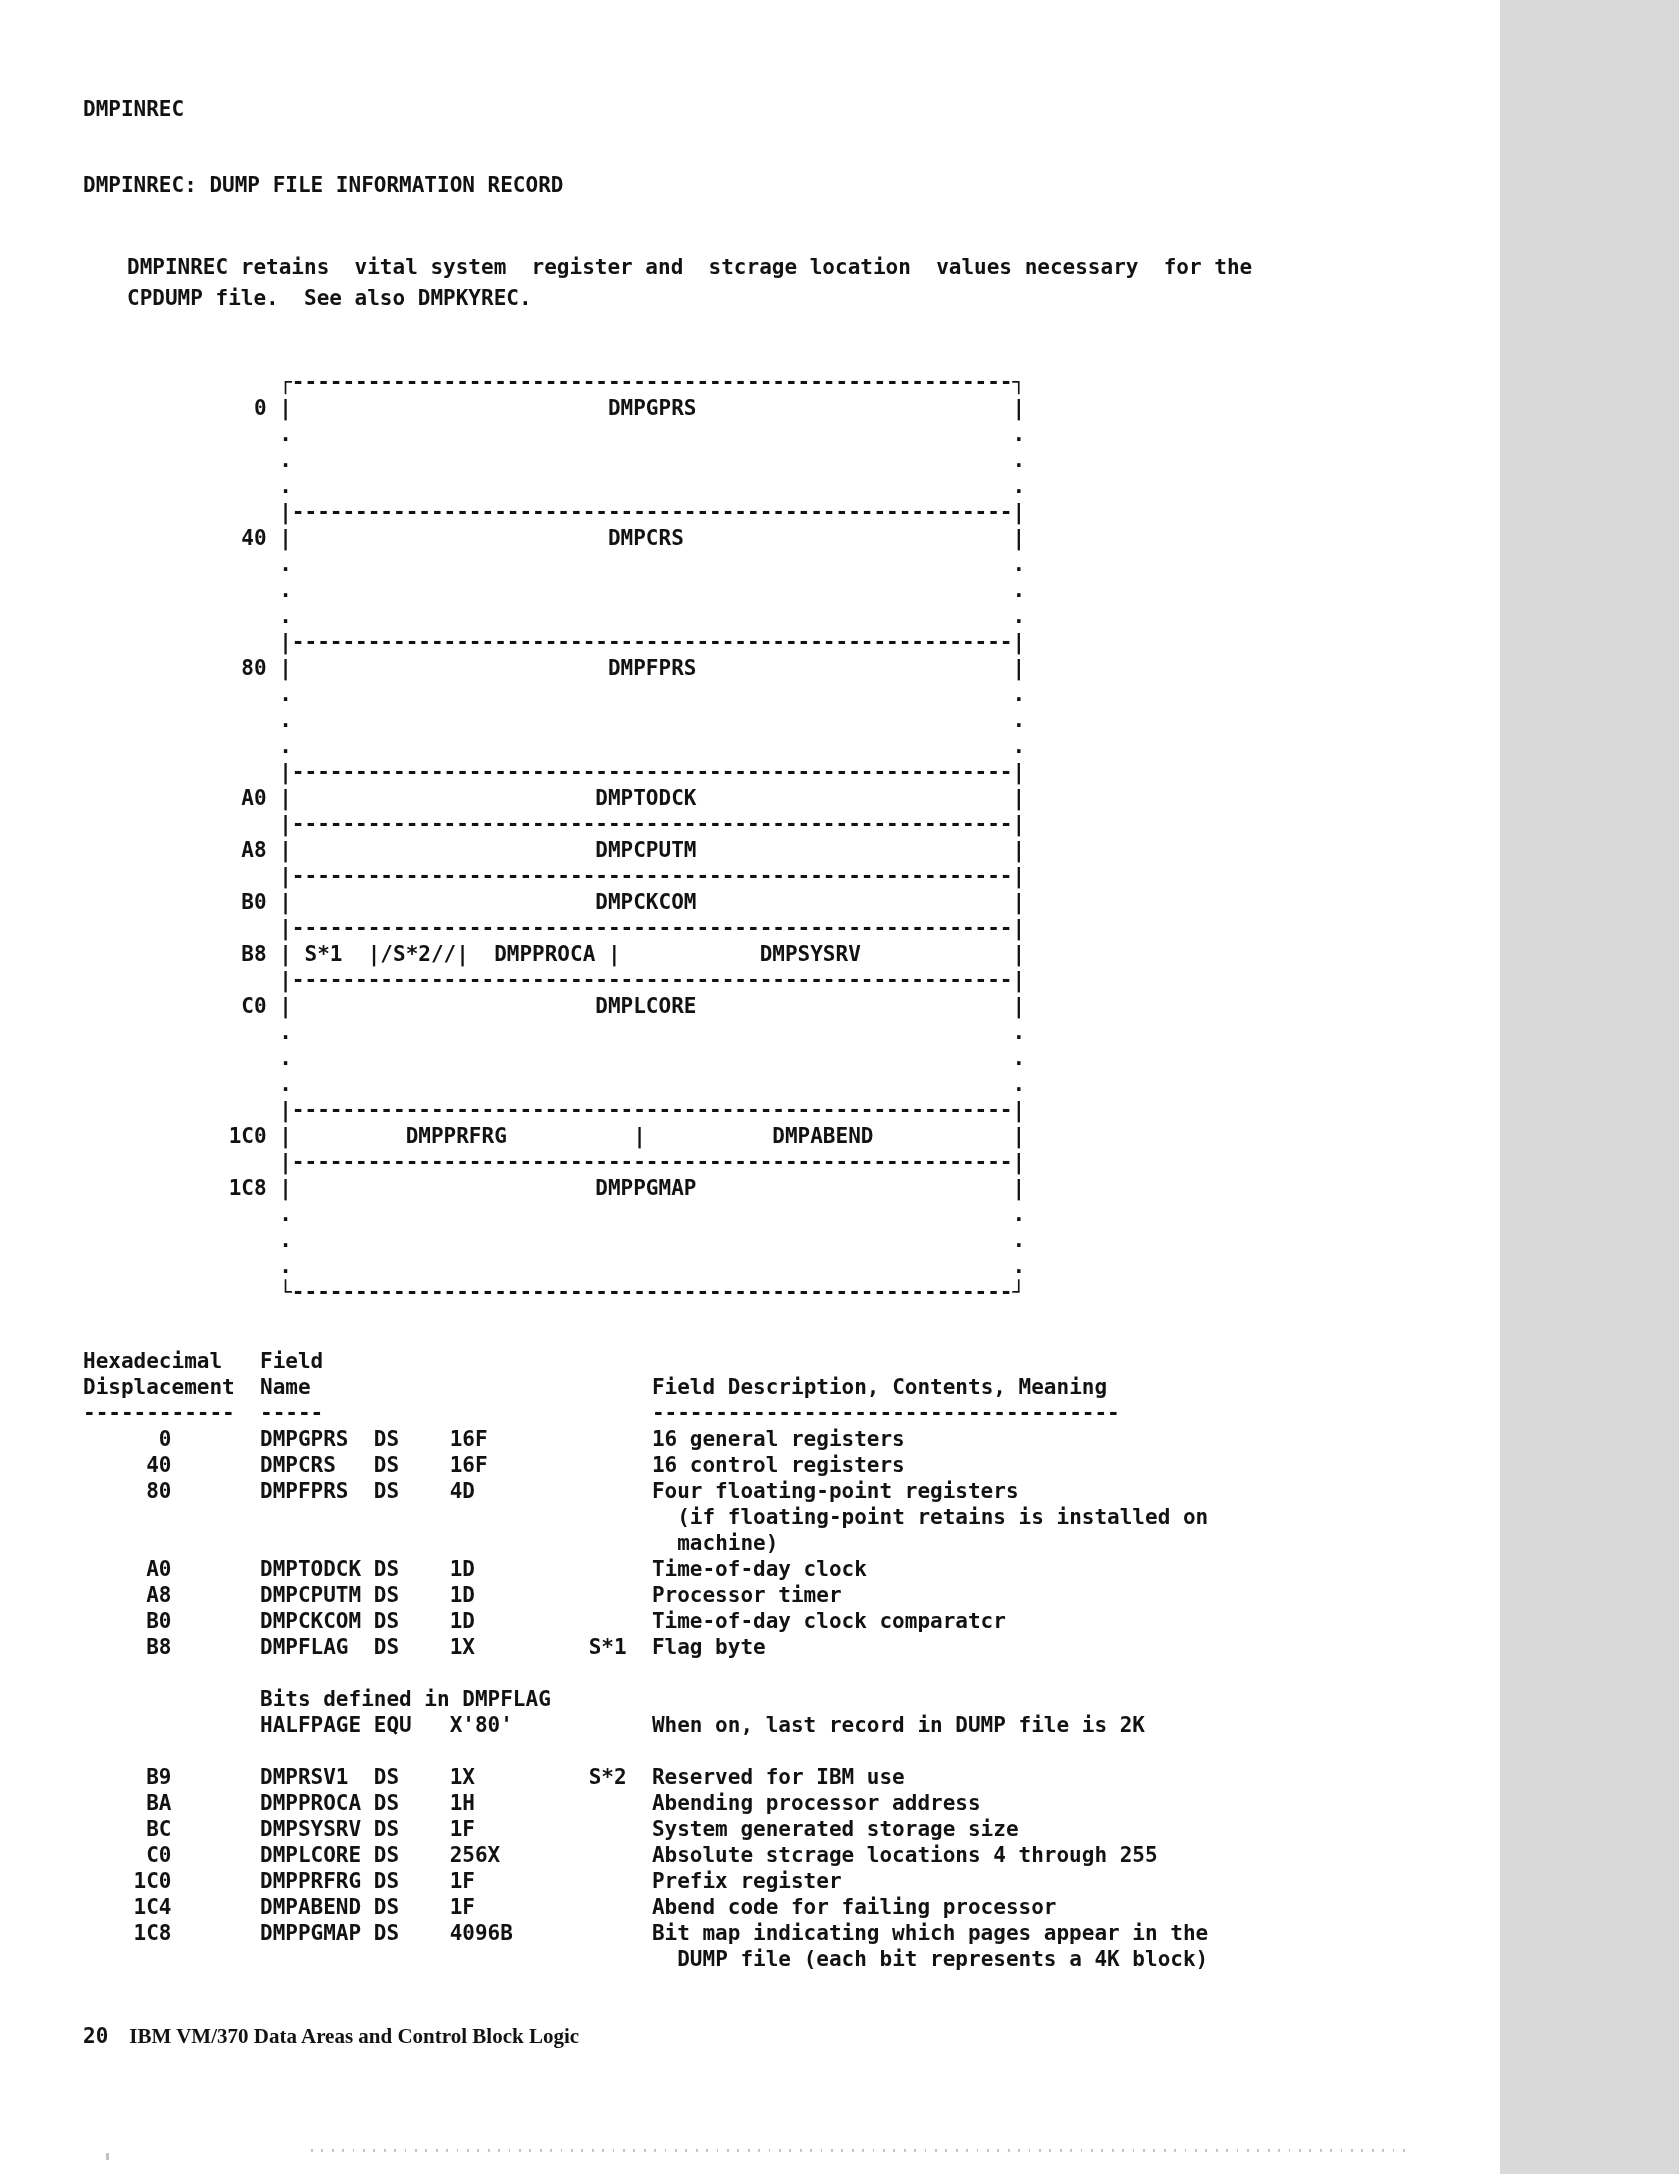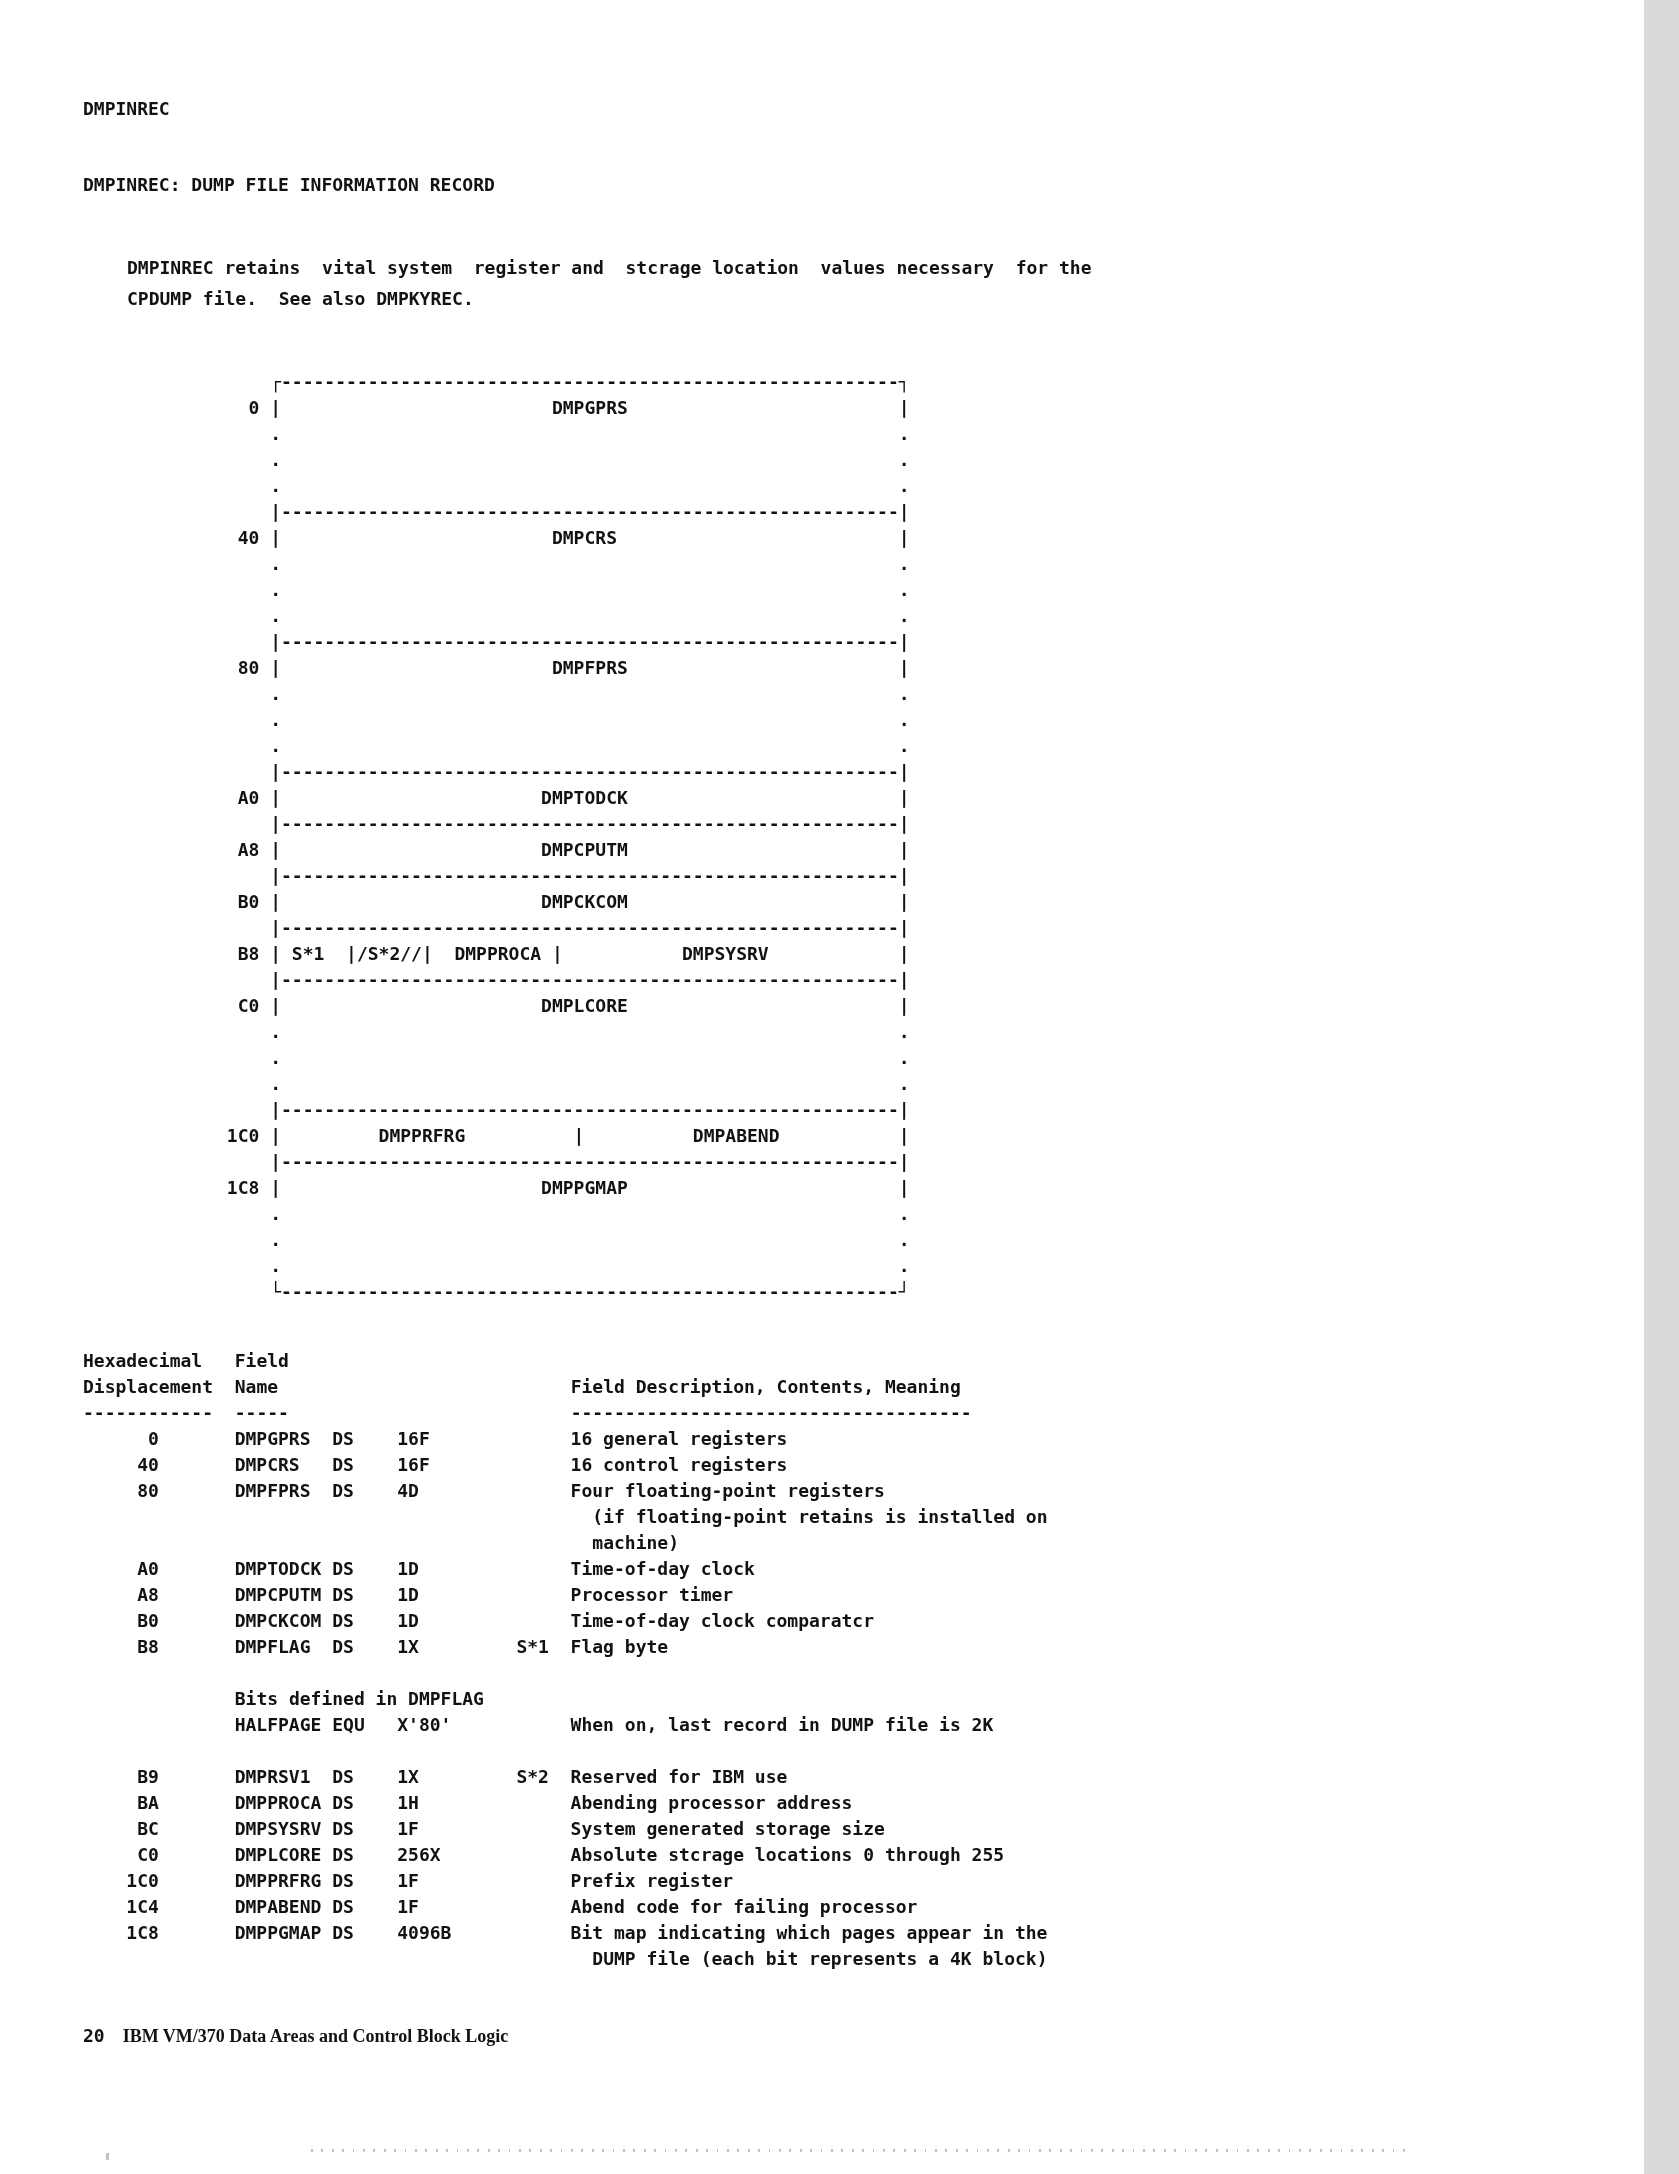--- a/index.html
+++ b/index.html
@@ -1,24 +1,24 @@
 <!DOCTYPE html>
 <html style="font-size:15px"><head>
 <meta charset="utf-8">
 <style>
   html,body{margin:0;padding:0;background:#d9d9d9;}
   .page{
     position:relative;
-    width:1644px;height:2174px;
+    width:1500px;height:2174px;
     background:#ffffff;
     overflow:hidden;
     font-family:"DejaVu Sans Mono","Liberation Mono",monospace;
     font-weight:700;
     color:#121212;
-    font-size:18px;
+    font-size:21px;
   }
   .abs{position:absolute;}
   .head-label{left:83px;top:96px;line-height:26px;white-space:pre;}
   .title{left:83px;top:171px;line-height:28px;white-space:pre;}
   .u{text-decoration-thickness:1.9px;text-underline-offset:5.6px;}
   .intro{left:83px;top:252px;line-height:31px;margin-left:44px;}
   .intro div{white-space:pre;}
   pre.diagram{
     left:216px;top:369px;margin:0;
     font:inherit;line-height:26px;white-space:pre;
@@ -111,21 +111,21 @@
     <div class="trow"><span class="c c-disp">B8</span><span class="c c-name">DMPFLAG</span><span class="c c-ds">DS</span><span class="c c-type">1X</span><span class="c c-flag">S*1</span><span class="c">Flag byte</span></div>
 
     <div class="trow"></div>
     <div class="trow"><span class="c ind14 u">Bits defined in DMPFLAG</span></div>
     <div class="trow"><span class="c c-disp"></span><span class="c c-name">HALFPAGE</span><span class="c c-ds">EQU</span><span class="c c-type">X'80'</span><span class="c c-flag"></span><span class="c">When on, last record in DUMP file is 2K</span></div>
     <div class="trow"></div>
 
     <div class="trow"><span class="c c-disp">B9</span><span class="c c-name">DMPRSV1</span><span class="c c-ds">DS</span><span class="c c-type">1X</span><span class="c c-flag">S*2</span><span class="c">Reserved for IBM use</span></div>
     <div class="trow"><span class="c c-disp">BA</span><span class="c c-name">DMPPROCA</span><span class="c c-ds">DS</span><span class="c c-type">1H</span><span class="c c-flag"></span><span class="c">Abending processor address</span></div>
     <div class="trow"><span class="c c-disp">BC</span><span class="c c-name">DMPSYSRV</span><span class="c c-ds">DS</span><span class="c c-type">1F</span><span class="c c-flag"></span><span class="c">System generated storage size</span></div>
-    <div class="trow"><span class="c c-disp">C0</span><span class="c c-name">DMPLCORE</span><span class="c c-ds">DS</span><span class="c c-type">256X</span><span class="c c-flag"></span><span class="c">Absolute stcrage locations 0 through 255</span></div>
+    <div class="trow"><span class="c c-disp">C0</span><span class="c c-name">DMPLCORE</span><span class="c c-ds">DS</span><span class="c c-type">256X</span><span class="c c-flag"></span><span class="c">Absolute stcrage locations 4 through 255</span></div>
     <div class="trow"><span class="c c-disp">1C0</span><span class="c c-name">DMPPRFRG</span><span class="c c-ds">DS</span><span class="c c-type">1F</span><span class="c c-flag"></span><span class="c">Prefix register</span></div>
     <div class="trow"><span class="c c-disp">1C4</span><span class="c c-name">DMPABEND</span><span class="c c-ds">DS</span><span class="c c-type">1F</span><span class="c c-flag"></span><span class="c">Abend code for failing processor</span></div>
     <div class="trow"><span class="c c-disp">1C8</span><span class="c c-name">DMPPGMAP</span><span class="c c-ds">DS</span><span class="c c-type">4096B</span><span class="c c-flag"></span><span class="c">Bit map indicating which pages appear in the</span></div>
     <div class="trow"><span class="c cont-ind">DUMP file (each bit represents a 4K block)</span></div>
   </div>
 
   <div class="abs footer"><span>20</span><span class="book">IBM VM/370 Data Areas and Control Block Logic</span></div>
 
   <div class="abs noise-band"></div>
   <div class="abs noise-tick"></div>

